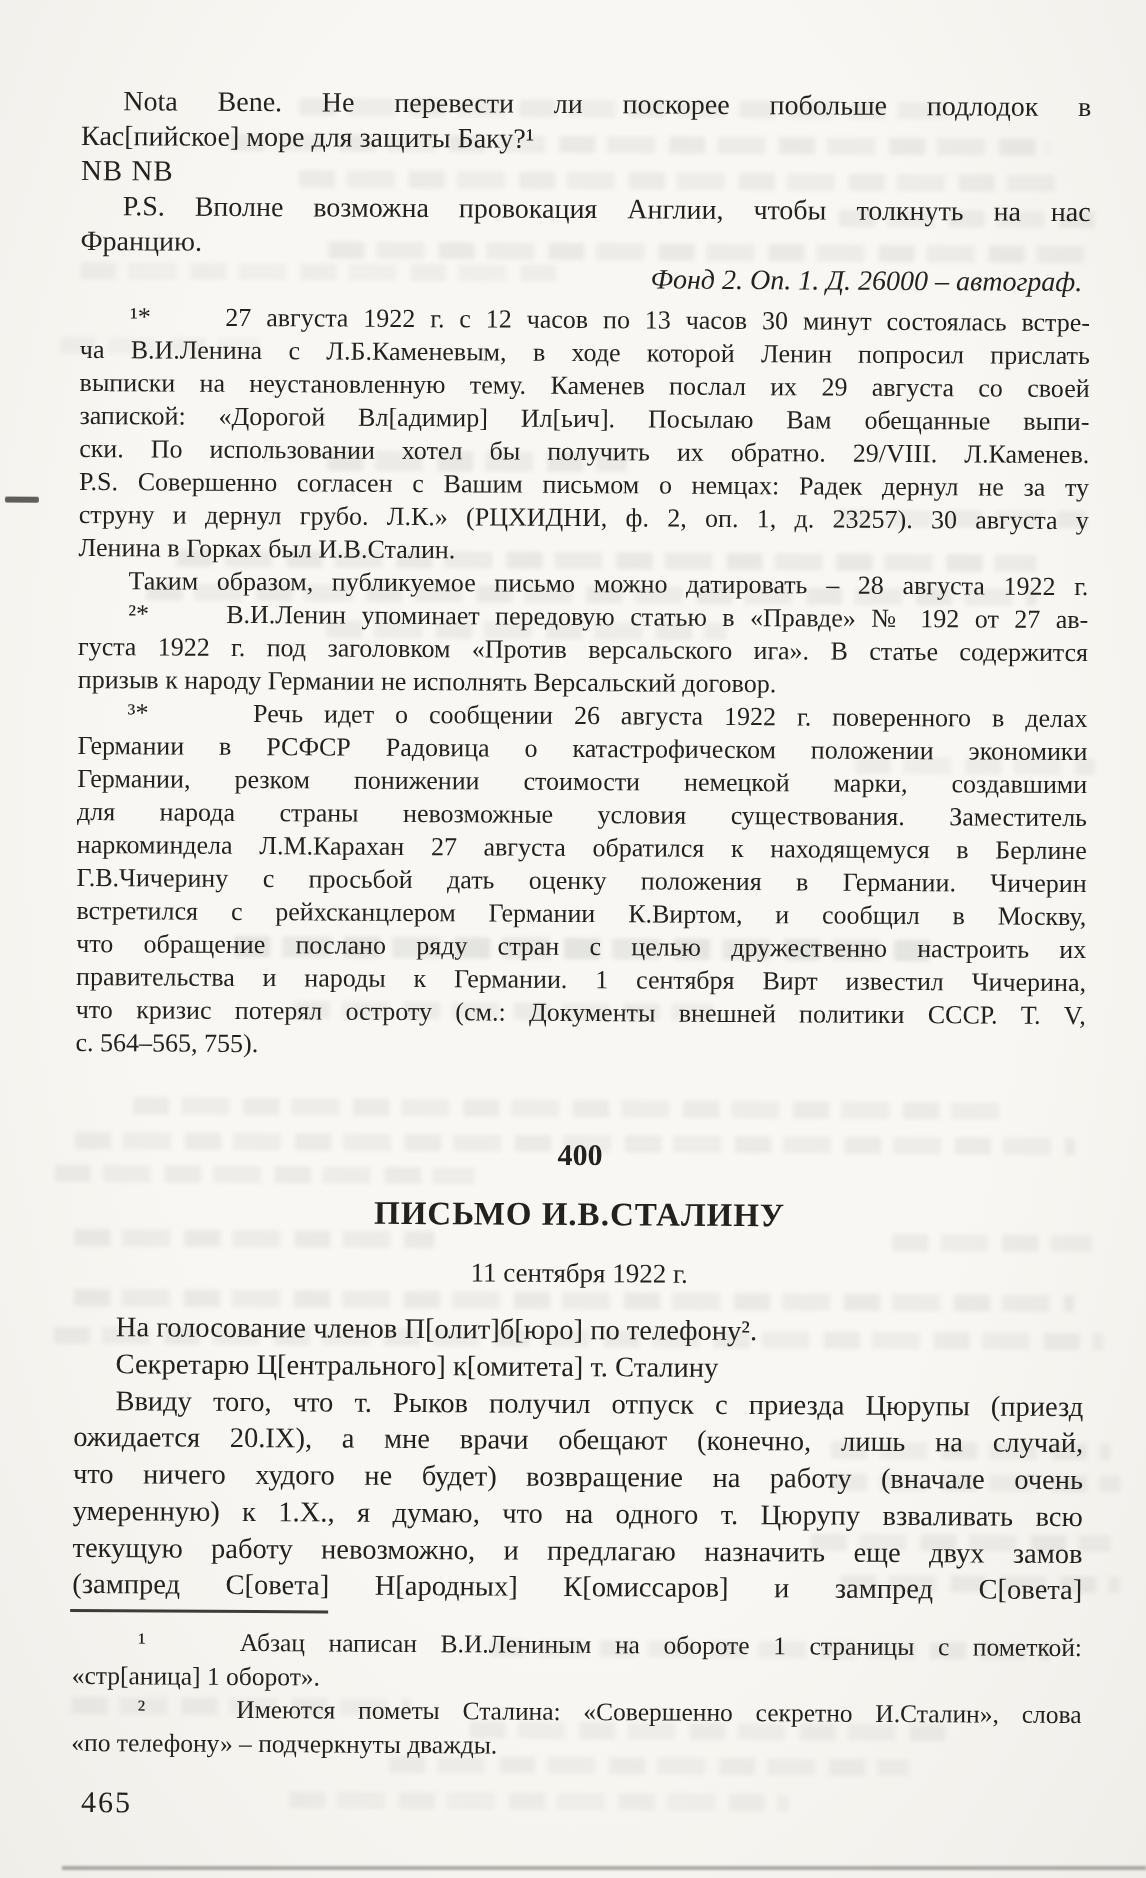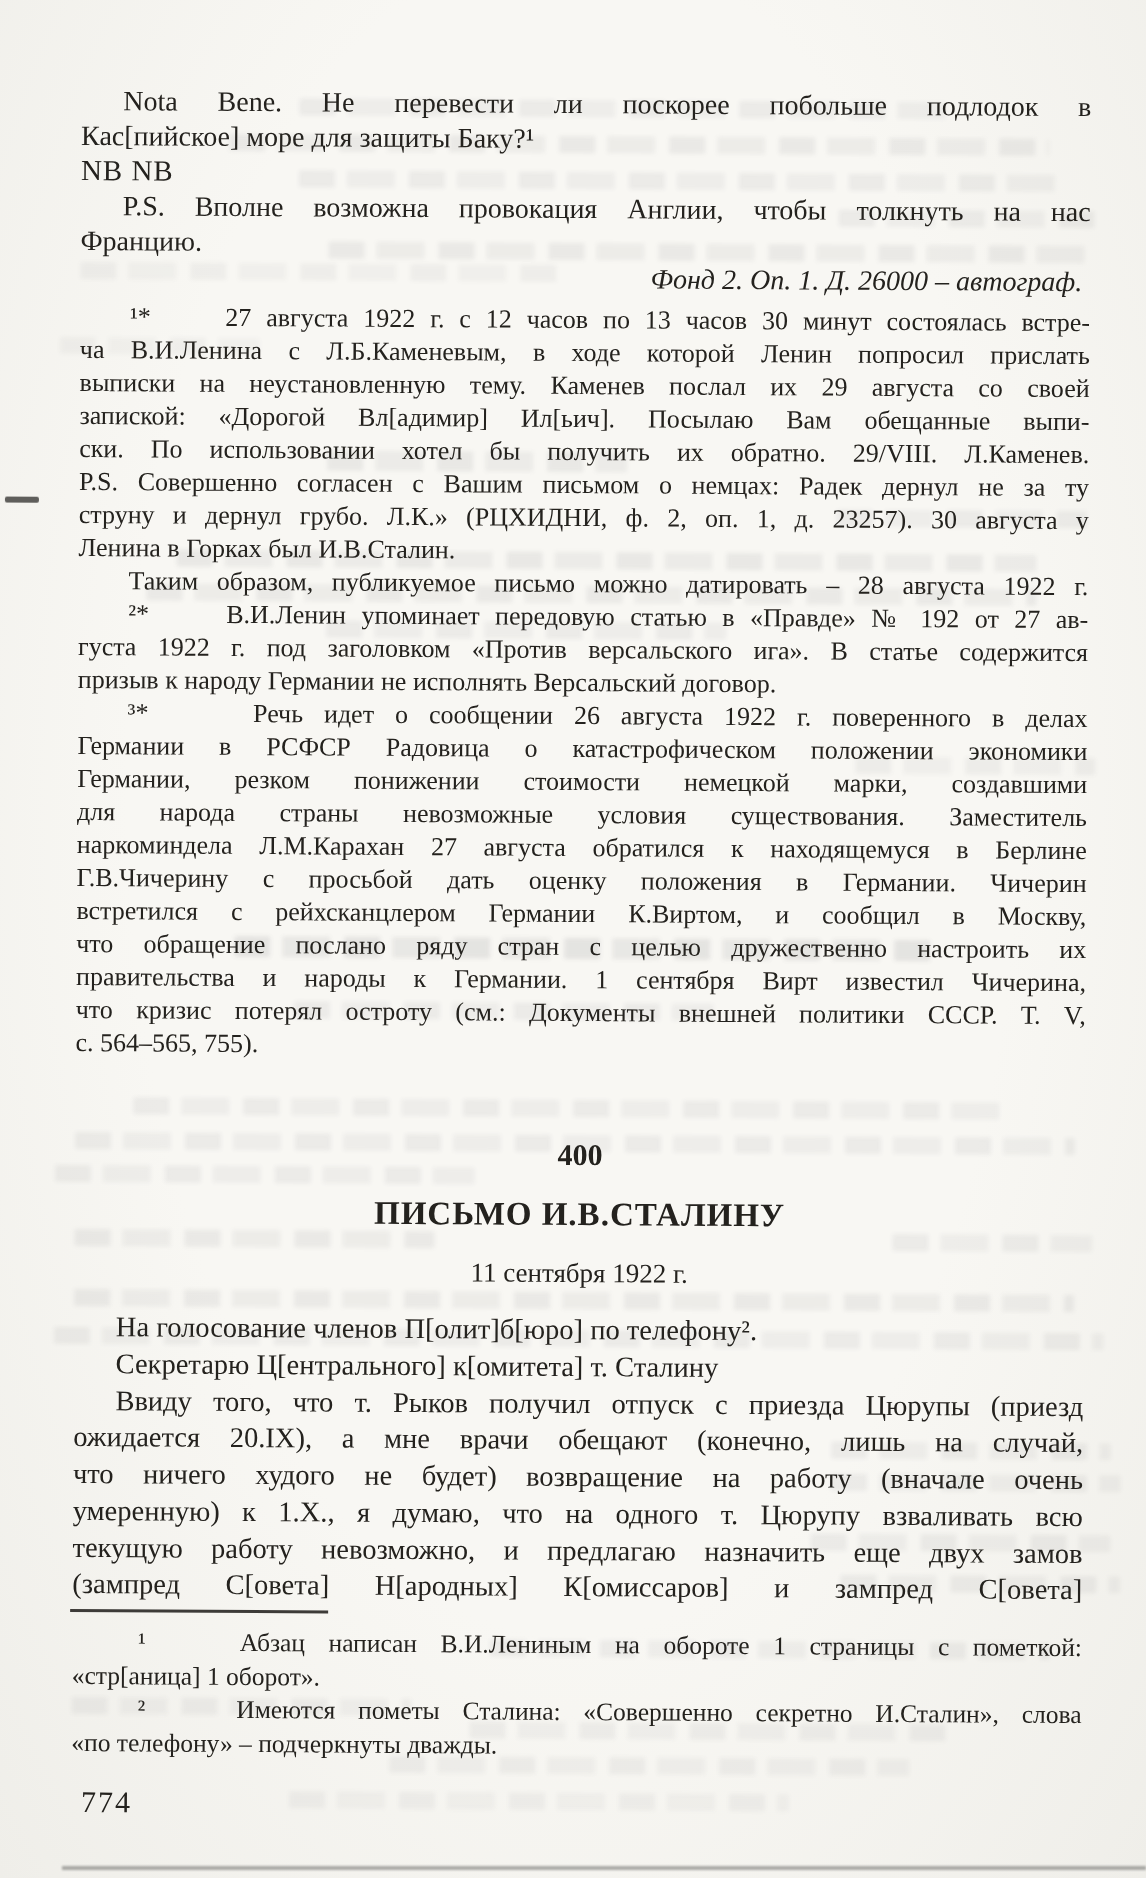--- a/index.html
+++ b/index.html
@@ -163,17 +163,17 @@
       <div>
         <div class="ln ind3">¹&nbsp;&nbsp;&nbsp;&nbsp;Абзац написан В.И.Лениным на обороте 1 страницы с пометкой:</div>
         <div class="ln-last">«стр[аница] 1 оборот».</div>
       </div>
       <div>
         <div class="ln ind3">²&nbsp;&nbsp;&nbsp;&nbsp;Имеются пометы Сталина: «Совершенно секретно И.Сталин», слова</div>
         <div class="ln-last">«по телефону» – подчеркнуты дважды.</div>
       </div>
     </div>
 
-    <div id="pagenum" class="block">774</div>
+    <div id="pagenum" class="block">465</div>
   </div>
 
   <div class="bottom-edge"></div>
 </div>
 
 </body></html>

